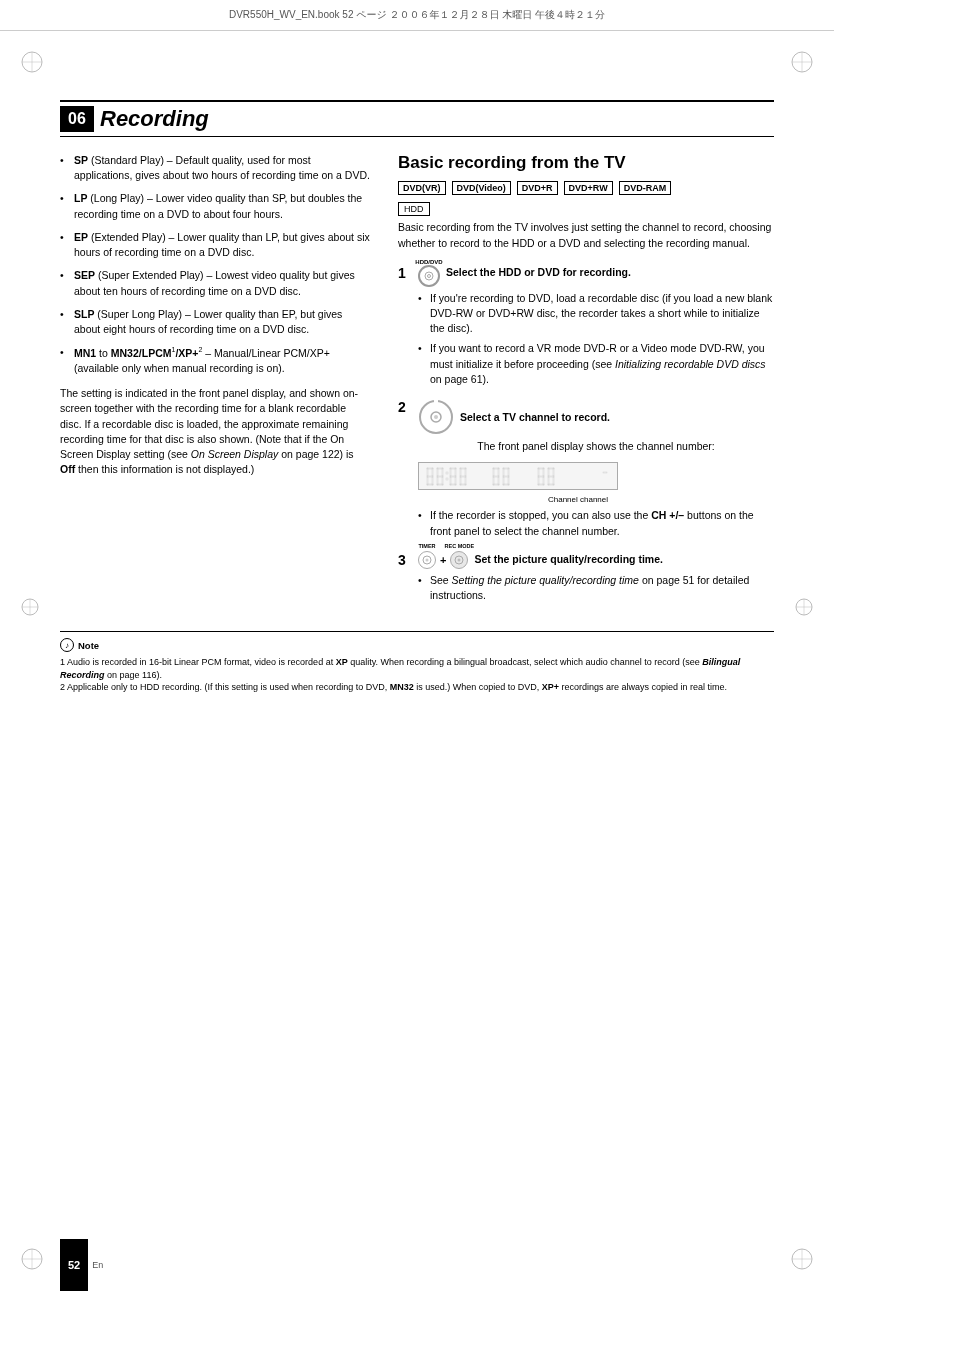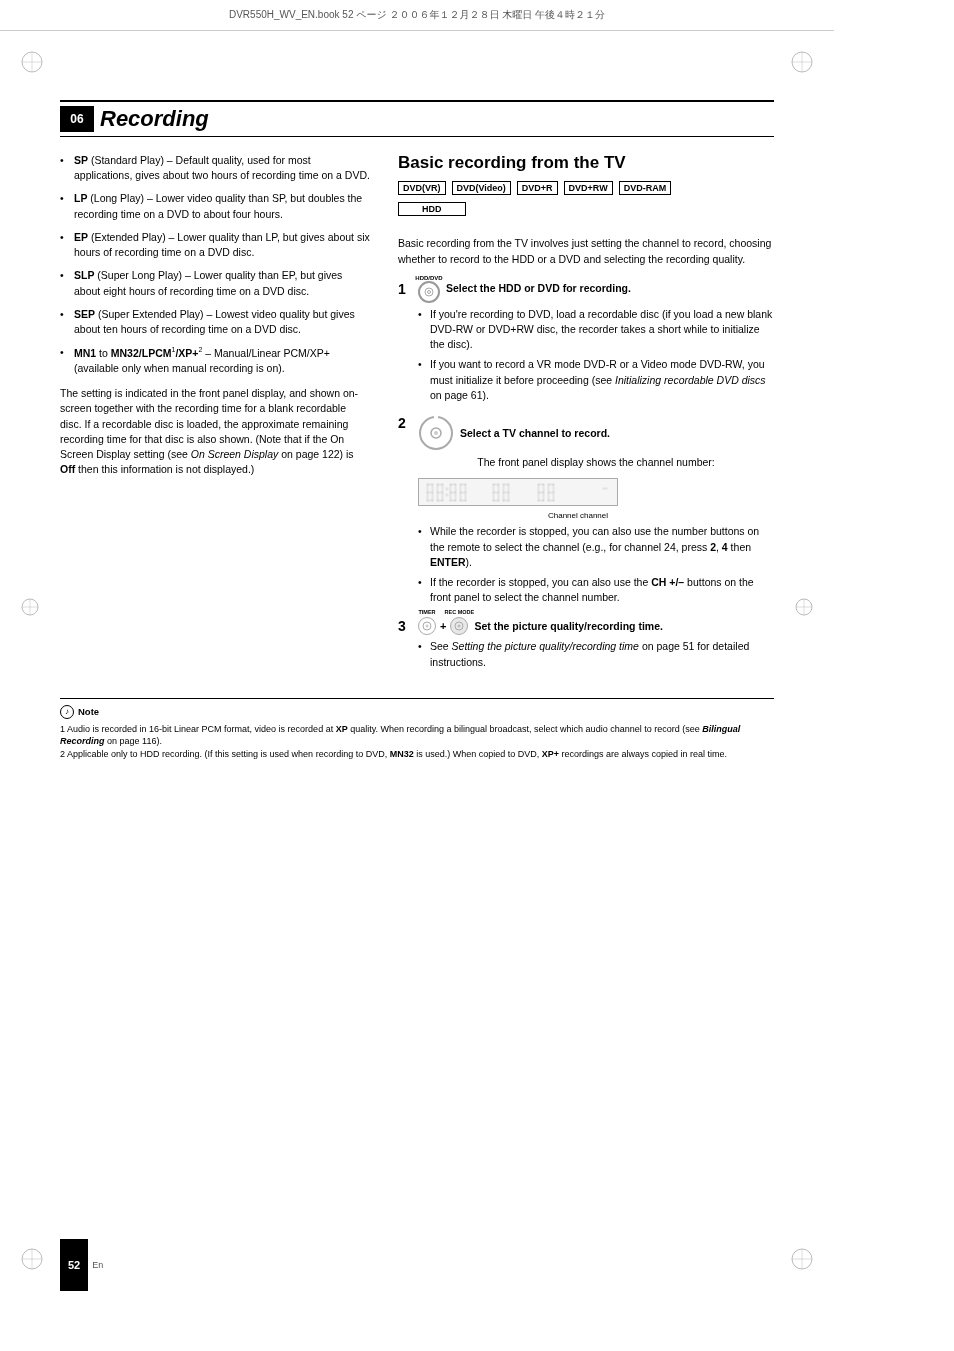--- a/index.html
+++ b/index.html
@@ -68,21 +68,21 @@
       bottom: 100px;
     }
 
     
     .chapter-badge {
       display: inline-flex;
       align-items: center;
       justify-content: center;
       background: #000;
       color: #fff;
-      font-size: 12px;
+      font-size: 16px;
       font-weight: bold;
       width: 34px;
       height: 26px;
       margin-right: 6px;
       vertical-align: middle;
     }
 
     
     .page-title-row {
       display: flex;
@@ -168,25 +168,25 @@
       border: 1px solid #000;
       font-size: 9px;
       padding: 1px 4px;
       font-weight: bold;
       white-space: nowrap;
     }
 
     .badge-hdd {
       border: 1px solid #000;
       font-size: 9px;
-      padding: 1px 23px;
-      font-weight: bold;
+      padding: 1px 5px;
+      font-weight: normal;
       display: inline-block;
       margin-top: 3px;
-      margin-bottom: 20px;
+      margin-bottom: 4px;
     }
 
     .section-desc {
       font-size: 10.5px;
       line-height: 1.45;
       margin-bottom: 14px;
     }
 
     
     .step {
@@ -463,29 +463,29 @@
             <span> – Lower video quality than SP, but doubles the recording time on a DVD to about four hours.</span>
           </li>
 
           <li>
             <span class="bold">EP</span>
             <span> (Extended Play)</span>
             <span> – Lower quality than LP, but gives about six hours of recording time on a DVD disc.</span>
           </li>
 
           <li>
+            <span class="bold">SEP</span>
+            <span> (Super Extended Play)</span>
+            <span> – Lowest video quality but gives about ten hours of recording time on a DVD disc.</span>
+          </li>
+
+          <li>
             <span class="bold">SLP</span>
             <span> (Super Long Play)</span>
             <span> – Lower quality than EP, but gives about eight hours of recording time on a DVD disc.</span>
-          </li>
-
-          <li>
-            <span class="bold">SEP</span>
-            <span> (Super Extended Play)</span>
-            <span> – Lowest video quality but gives about ten hours of recording time on a DVD disc.</span>
           </li>
 
           <li>
             <span class="bold">MN1</span>
             <span> to </span>
             <span class="bold">MN32</span><span class="bold">/LPCM</span><sup>1</sup><span class="bold">/XP+</span><sup>2</sup>
             <span> – Manual/Linear PCM/XP+ (available only when manual recording is on).</span>
           </li>
         </ul>
 
@@ -503,21 +503,21 @@
           <span class="badge">DVD(Video)</span>
           <span class="badge">DVD+R</span>
           <span class="badge">DVD+RW</span>
           <span class="badge">DVD-RAM</span>
         </div>
 
         <div>
           <span class="badge-hdd">HDD</span>
         </div>
 
-        <p class="section-desc">Basic recording from the TV involves just setting the channel to record, choosing whether to record to the HDD or a DVD and selecting the recording quality.</p>
+        <p class="section-desc">Basic recording from the TV involves just setting the channel to record, choosing whether to record to the HDD or a DVD and selecting the recording manual.</p>
 
         <div class="step">
           <div class="step-header">
             <span class="step-num">1</span>
             <div class="step-icon">
               <div class="icon-circle">
                 <span class="icon-circle-label">HDD/DVD</span>
                 <svg width="10" height="10" viewBox="0 0 10 10">
                     <circle cx="5" cy="5" r="4" fill="none" stroke="#aaa" stroke-width="1"></circle>
                     <circle cx="5" cy="5" r="1.5" fill="none" stroke="#aaa" stroke-width="1"></circle>
@@ -622,21 +622,20 @@
                     <rect x="130" y="13" width="1" height="8"></rect>
 
                   <rect x="180" y="8" width="4" height="1" stroke="#999"></rect>
                 </g>
               </svg>
             </div>
             <span class="channel-label">Channel channel</span>
           </div>
 
           <ul class="step-bullets" style="margin-top:18px;">
-            <li>While the recorder is stopped, you can also use the number buttons on the remote to select the channel (e.g., for channel 24, press <span class="bold">2</span>, <span class="bold">4</span> then <span class="bold">ENTER</span>).</li>
             <li>If the recorder is stopped, you can also use the <span class="bold">CH +/–</span> buttons on the front panel to select the channel number.</li>
           </ul>
         </div>
 
         <div class="step">
           <div class="step-header" style="align-items:center;">
             <span class="step-num">3</span>
 
             <div class="step3-icons">
               <div style="position:relative;">

